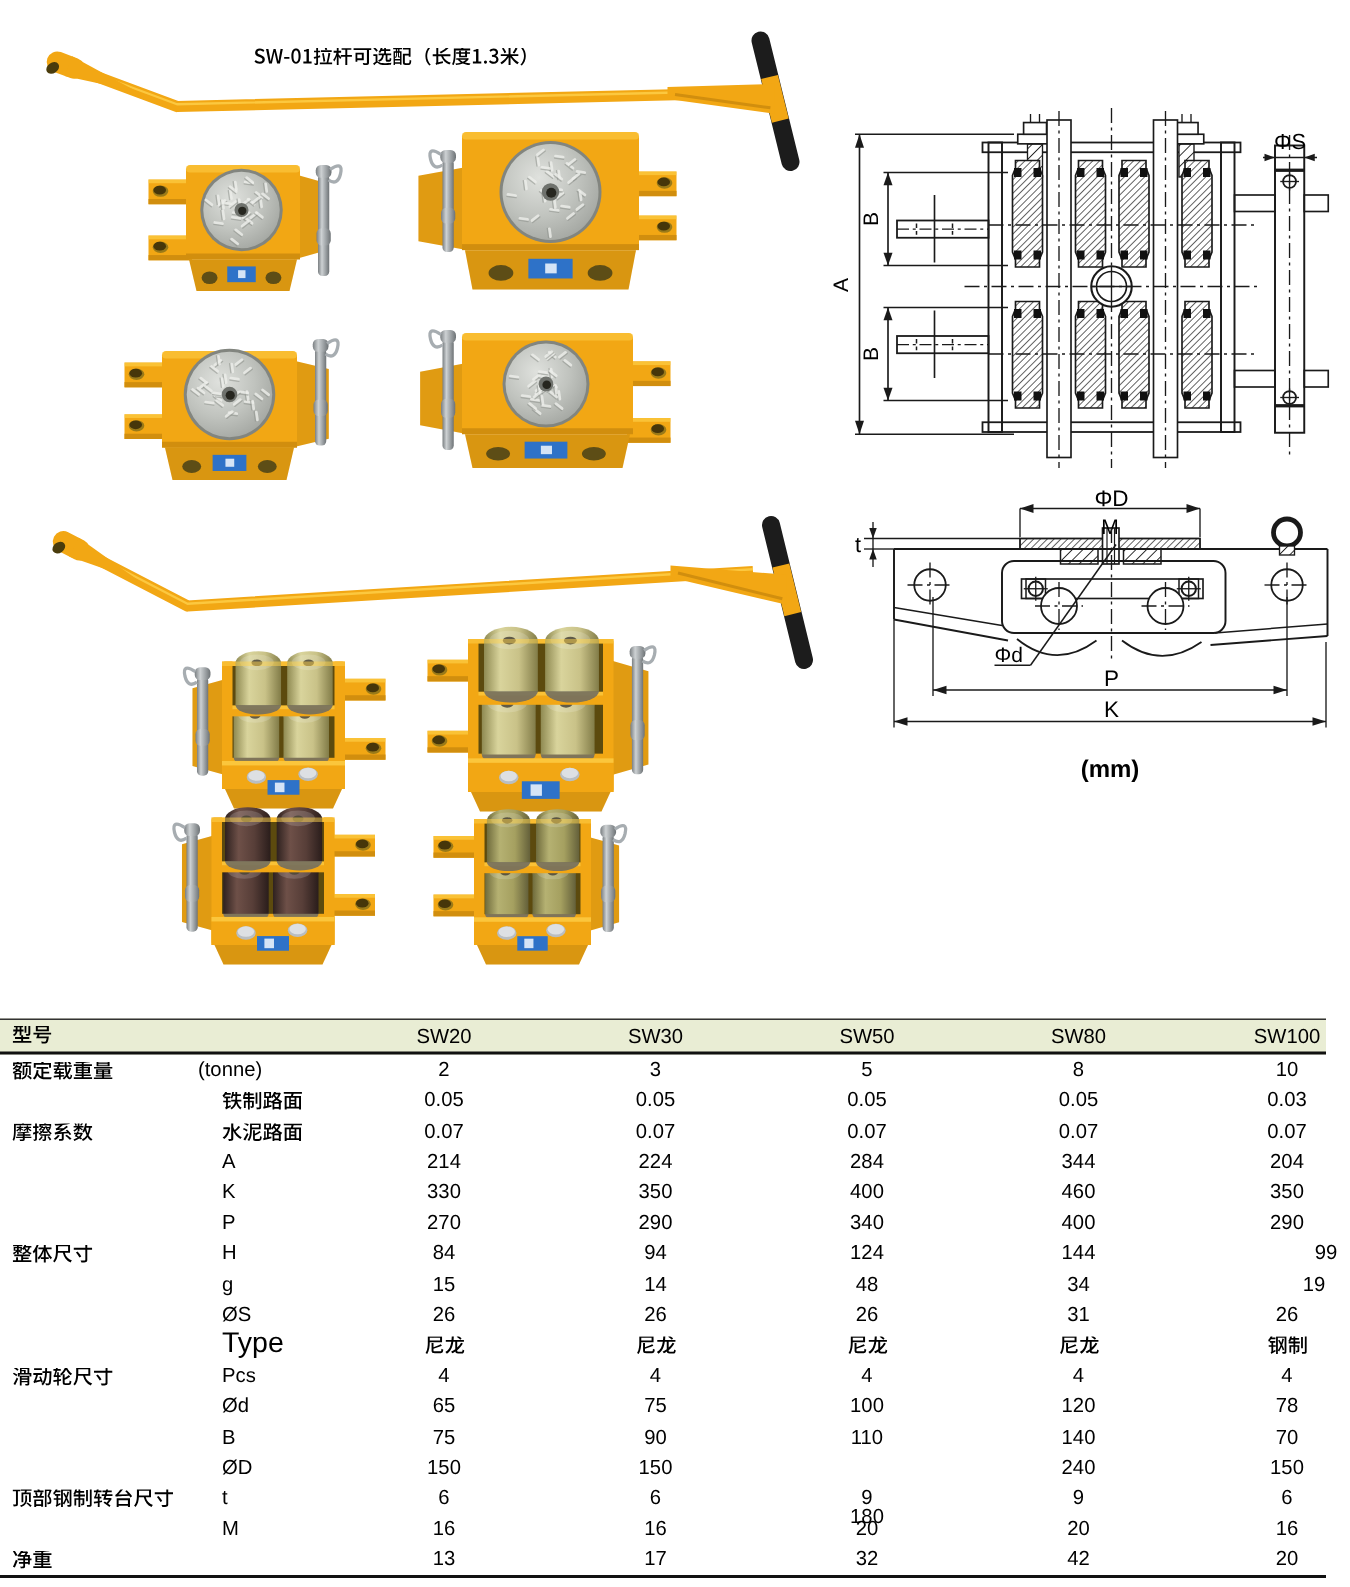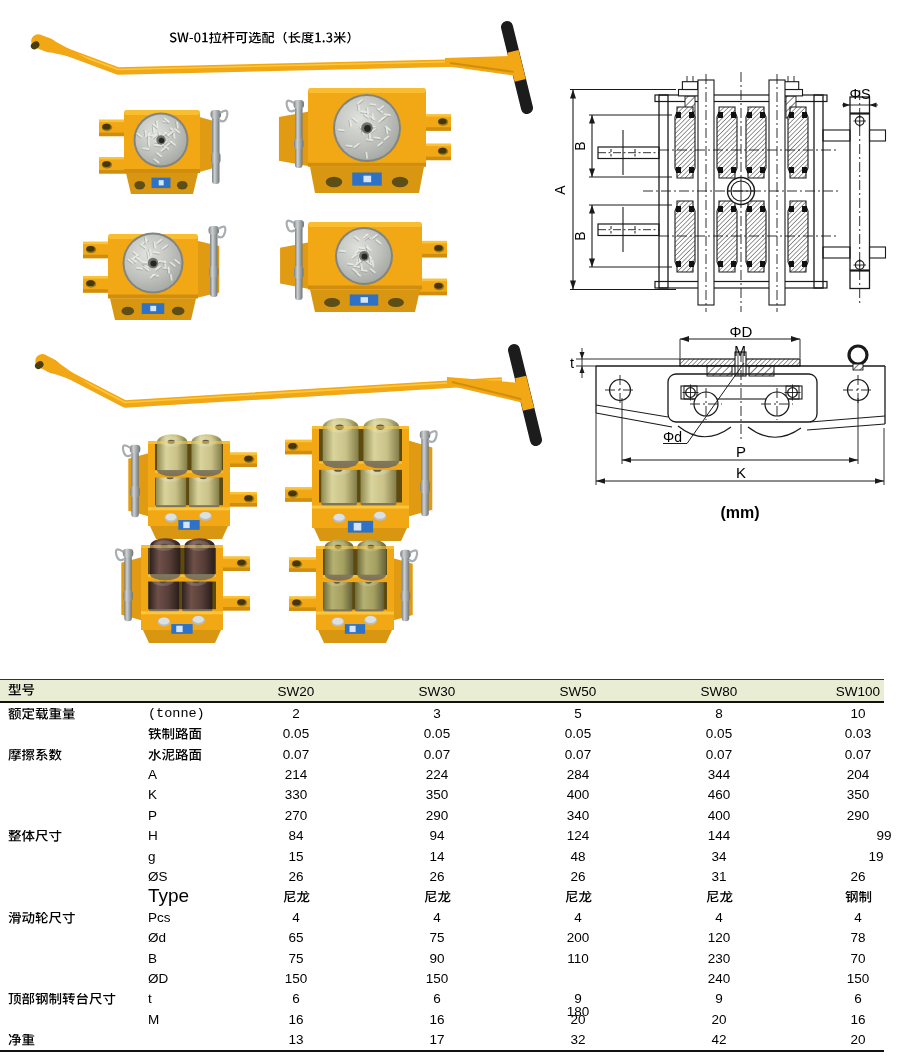--- a/index.html
+++ b/index.html
@@ -832,21 +832,21 @@
 <div class="num" style="left:296px;top:690.75px;transform:translate(-50%,-50%)">SW20</div>
 <div class="num" style="left:437px;top:690.75px;transform:translate(-50%,-50%)">SW30</div>
 <div class="num" style="left:578px;top:690.75px;transform:translate(-50%,-50%)">SW50</div>
 <div class="num" style="left:719px;top:690.75px;transform:translate(-50%,-50%)">SW80</div>
 <div class="num" style="left:858px;top:690.75px;transform:translate(-50%,-50%)">SW100</div>
 <div class="abs" style="left:8px;top:707.7058823529412px">
     <svg width="67.5" height="14.2" viewBox="0 0 67.5 14.2" style="display:block">
       <path d="M9.3 4C9.2 8 9.1 9.8 6.1 10.8C6.3 11 6.6 11.4 6.8 11.7C10 10.6 10.3 8.4 10.4 4ZM10 9.5C10.8 10.2 11.9 11.1 12.5 11.6L13.2 10.7C12.6 10.2 11.5 9.3 10.7 8.7ZM7.1 2.3V8.7H8.2V3.3H11.4V8.7H12.5V2.3H10C10.1 1.9 10.3 1.5 10.5 1H12.9V-0.1H7V1H9.3C9.2 1.5 9 1.9 8.9 2.3ZM2.8 -0.6C2.9 -0.3 3.1 0.1 3.2 0.4H0.7V2.6H1.8V1.5H5.6V2.6H6.7V0.4H4.6C4.4 0.1 4.2 -0.4 4 -0.8ZM1.9 5 2.8 5.5C2.1 6 1.3 6.3 0.5 6.6C0.6 6.8 0.9 7.4 0.9 7.7L1.6 7.5V11.6H2.8V11.2H4.8V11.5H6V7.4H1.7C2.5 7.1 3.3 6.6 3.9 6.1C4.8 6.6 5.5 7 6 7.4L6.9 6.5C6.4 6.2 5.6 5.8 4.8 5.3C5.5 4.7 6 4 6.4 3.1L5.7 2.7L5.5 2.7H3.5C3.6 2.5 3.8 2.3 3.9 2L2.8 1.8C2.3 2.7 1.6 3.7 0.4 4.4C0.6 4.6 1 5 1.1 5.2C1.8 4.8 2.4 4.2 2.8 3.7H4.8C4.5 4.1 4.2 4.5 3.8 4.8L2.7 4.3ZM2.8 10.2V8.4H4.8V10.2Z M16.4 5.4C16.1 7.8 15.4 9.7 13.9 10.8C14.2 11 14.8 11.5 15 11.7C15.8 11 16.4 10 16.9 8.8C18.1 11 20.1 11.5 22.8 11.5H26C26.1 11.1 26.3 10.5 26.5 10.2C25.7 10.2 23.4 10.2 22.8 10.2C22.2 10.2 21.5 10.2 20.9 10.1V7.7H24.8V6.5H20.9V4.5H24.1V3.3H16.4V4.5H19.6V9.7C18.6 9.3 17.9 8.5 17.4 7.3C17.5 6.7 17.6 6.1 17.7 5.5ZM19.1 -0.6C19.3 -0.2 19.5 0.2 19.7 0.6H14.5V3.8H15.8V1.8H24.7V3.8H26V0.6H21.2C21 0.1 20.7 -0.5 20.4 -1Z M36.9 -0.1C37.5 0.5 38.2 1.3 38.5 1.8L39.5 1.1C39.2 0.6 38.5 -0.1 37.9 -0.6ZM27.8 9.2 27.9 10.3 31.3 10V11.6H32.5V9.9L34.8 9.7V8.6L32.5 8.8V7.8H34.6V6.7H32.5V5.7H31.3V6.7H29.7C30 6.3 30.3 5.8 30.5 5.4H34.8V4.4H31.1C31.2 4.1 31.3 3.7 31.5 3.4L30.4 3.1H35.2C35.4 5.3 35.6 7.2 36 8.6C35.4 9.5 34.6 10.3 33.8 10.8C34.1 11.1 34.5 11.4 34.7 11.7C35.3 11.2 35.9 10.6 36.5 9.9C37 10.9 37.6 11.5 38.4 11.5C39.5 11.5 39.9 10.9 40.1 8.9C39.7 8.8 39.3 8.5 39.1 8.2C39 9.7 38.9 10.3 38.6 10.3C38.1 10.3 37.7 9.7 37.3 8.7C38.2 7.4 38.9 5.8 39.4 4.1L38.2 3.8C37.9 5 37.5 6.1 36.9 7.1C36.7 6 36.5 4.7 36.5 3.1H39.9V2.1H36.4C36.4 1.2 36.4 0.2 36.4 -0.9H35.1C35.1 0.2 35.1 1.2 35.2 2.1H32V1.1H34.3V0.1H32V-0.9H30.8V0.1H28.4V1.1H30.8V2.1H27.7V3.1H30.2C30.1 3.6 29.9 4 29.7 4.4H27.9V5.4H29.3C29.1 5.8 28.9 6 28.8 6.2C28.6 6.5 28.4 6.8 28.1 6.8C28.3 7.1 28.5 7.7 28.5 8C28.7 7.9 29.1 7.8 29.6 7.8H31.3V8.9Z M42.6 3.2V7.5H46.5V8.3H42.2V9.3H46.5V10.2H41.2V11.3H53.4V10.2H47.8V9.3H52.5V8.3H47.8V7.5H52V3.2H47.8V2.6H53.3V1.5H47.8V0.6C49.4 0.5 50.8 0.4 52 0.2L51.4 -0.8C49.2 -0.4 45.4 -0.2 42.3 -0.1C42.4 0.1 42.5 0.6 42.5 0.9C43.8 0.9 45.2 0.8 46.5 0.7V1.5H41.2V2.6H46.5V3.2ZM43.8 5.8H46.5V6.6H43.8ZM47.8 5.8H50.7V6.6H47.8ZM43.8 4.1H46.5V5H43.8ZM47.8 4.1H50.7V5H47.8Z M57.6 1.5H63.8V2.2H57.6ZM57.6 0.3H63.8V0.9H57.6ZM56.4 -0.4V2.9H65.1V-0.4ZM54.7 3.4V4.3H66.9V3.4ZM57.3 6.9H60.1V7.5H57.3ZM61.4 6.9H64.2V7.5H61.4ZM57.3 5.6H60.1V6.2H57.3ZM61.4 5.6H64.2V6.2H61.4ZM54.6 10.4V11.3H66.9V10.4H61.4V9.7H65.8V8.9H61.4V8.2H65.5V4.8H56.1V8.2H60.1V8.9H55.8V9.7H60.1V10.4Z" fill="#000"></path>
     </svg>
   </div>
-<div class="abs" style="left:148px;top:712.7058823529412px;transform:translateY(-50%);font-size:13.5px;font-family:Liberation Mono, monospace;">(tonne)</div>
+<div class="abs" style="left:132px;top:712.7058823529412px;transform:translateY(-50%);font-size:13.5px;">(tonne)</div>
 <div class="num" style="left:296px;top:712.7058823529412px">2</div>
 <div class="num" style="left:437px;top:712.7058823529412px">3</div>
 <div class="num" style="left:578px;top:712.7058823529412px">5</div>
 <div class="num" style="left:719px;top:712.7058823529412px">8</div>
 <div class="num" style="left:858px;top:712.7058823529412px">10</div>
 <div class="abs" style="left:148px;top:728.1176470588235px">
     <svg width="54.0" height="14.2" viewBox="0 0 54.0 14.2" style="display:block">
       <path d="M2.4 -0.8C2 0.4 1.2 1.6 0.3 2.3C0.6 2.6 0.9 3.3 1 3.6C1.5 3.1 2 2.5 2.4 1.8H5.8V0.6H3.1C3.3 0.2 3.4 -0.1 3.6 -0.5ZM0.8 5.8V6.9H2.7V9.4C2.7 10 2.3 10.4 2 10.5C2.3 10.8 2.6 11.3 2.6 11.7C2.9 11.4 3.3 11.2 5.9 9.8C5.8 9.5 5.7 9 5.6 8.7L3.9 9.6V6.9H5.8V5.8H3.9V4.2H5.5V3H1.5V4.2H2.7V5.8ZM8.9 -0.8V1.5H7.7C7.8 1 7.9 0.4 8 -0.1L6.8 -0.3C6.6 1.3 6.3 2.9 5.7 3.9C6 4 6.5 4.3 6.7 4.5C7 4 7.2 3.4 7.4 2.7H8.9V3.4C8.9 3.9 8.9 4.5 8.8 5.1H6.1V6.3H8.6C8.3 7.9 7.5 9.5 5.5 10.7C5.8 10.9 6.3 11.4 6.4 11.6C8.1 10.5 9 9.2 9.5 7.7C10.1 9.5 11 10.8 12.2 11.6C12.4 11.3 12.8 10.8 13.1 10.5C11.7 9.8 10.7 8.2 10.2 6.3H12.9V5.1H10C10.1 4.5 10.1 3.9 10.1 3.4V2.7H12.6V1.5H10.1V-0.8Z M22.4 0.3V7.9H23.6V0.3ZM24.9 -0.7V10C24.9 10.3 24.8 10.3 24.6 10.3C24.3 10.3 23.6 10.3 22.8 10.3C23 10.7 23.2 11.3 23.2 11.6C24.3 11.6 25 11.6 25.5 11.4C25.9 11.2 26.1 10.8 26.1 10V-0.7ZM15.3 -0.6C15 0.7 14.5 2.1 13.9 3C14.2 3.1 14.7 3.3 15 3.4H14.1V4.6H17.3V5.8H14.6V10.6H15.8V6.9H17.3V11.7H18.5V6.9H20V9.4C20 9.5 20 9.5 19.9 9.5C19.7 9.5 19.3 9.5 18.8 9.5C19 9.8 19.2 10.3 19.2 10.6C19.9 10.6 20.4 10.6 20.8 10.4C21.1 10.2 21.2 9.9 21.2 9.4V5.8H18.5V4.6H21.6V3.4H18.5V2.2H21.1V1H18.5V-0.8H17.3V1H16.1C16.2 0.6 16.3 0.1 16.4 -0.3ZM17.3 3.4H15.1C15.3 3.1 15.5 2.6 15.7 2.2H17.3Z M29.3 0.8H31.5V2.9H29.3ZM27.4 9.8 27.7 11.1C29.1 10.7 31.1 10.2 33 9.8L32.9 8.6L31.2 9V6.9H32.8C32.9 7.1 33.1 7.3 33.1 7.4L33.7 7.2V11.6H34.9V11.2H37.9V11.6H39.2V7.2L39.4 7.3C39.6 6.9 40 6.4 40.2 6.2C39.1 5.8 38.1 5.1 37.2 4.4C38.1 3.4 38.8 2.2 39.2 0.8L38.4 0.4L38.2 0.5H35.8C36 0.1 36.1 -0.2 36.2 -0.6L35 -0.9C34.5 0.7 33.7 2.2 32.7 3.2V-0.3H28.1V4H30V9.3L29.1 9.5V5.1H28.1V9.7ZM34.9 10V7.8H37.9V10ZM37.6 1.6C37.3 2.3 36.9 2.9 36.4 3.6C35.9 3 35.5 2.4 35.2 1.8L35.3 1.6ZM34.5 6.7C35.2 6.3 35.9 5.8 36.4 5.3C37 5.8 37.6 6.3 38.3 6.7ZM35.6 4.4C34.8 5.2 33.8 5.9 32.8 6.3V5.8H31.2V4H32.7V3.3C32.9 3.6 33.3 3.9 33.5 4.1C33.9 3.7 34.2 3.3 34.6 2.8C34.9 3.3 35.2 3.9 35.6 4.4Z M45.9 6.1H48.4V7.4H45.9ZM45.9 5.1V3.9H48.4V5.1ZM45.9 8.5H48.4V9.8H45.9ZM41.2 -0V1.2H46.3C46.3 1.7 46.1 2.2 46 2.7H41.8V11.7H43.1V11H51.4V11.7H52.7V2.7H47.3L47.8 1.2H53.3V-0ZM43.1 9.8V3.9H44.8V9.8ZM51.4 9.8H49.6V3.9H51.4Z" fill="#000"></path>
     </svg>
   </div>
@@ -944,28 +944,28 @@
   </div>
 <div class="abs" style="left:148px;top:916.8235294117646px;transform:translateY(-50%);font-size:13.5px;">Pcs</div>
 <div class="num" style="left:296px;top:916.8235294117646px">4</div>
 <div class="num" style="left:437px;top:916.8235294117646px">4</div>
 <div class="num" style="left:578px;top:916.8235294117646px">4</div>
 <div class="num" style="left:719px;top:916.8235294117646px">4</div>
 <div class="num" style="left:858px;top:916.8235294117646px">4</div>
 <div class="abs" style="left:148px;top:937.2352941176471px;transform:translateY(-50%);font-size:13.5px;">Ød</div>
 <div class="num" style="left:296px;top:937.2352941176471px">65</div>
 <div class="num" style="left:437px;top:937.2352941176471px">75</div>
-<div class="num" style="left:578px;top:937.2352941176471px">200</div>
+<div class="num" style="left:578px;top:937.2352941176471px">100</div>
 <div class="num" style="left:719px;top:937.2352941176471px">120</div>
 <div class="num" style="left:858px;top:937.2352941176471px">78</div>
 <div class="abs" style="left:148px;top:957.6470588235294px;transform:translateY(-50%);font-size:13.5px;">B</div>
 <div class="num" style="left:296px;top:957.6470588235294px">75</div>
 <div class="num" style="left:437px;top:957.6470588235294px">90</div>
 <div class="num" style="left:578px;top:957.6470588235294px">110</div>
-<div class="num" style="left:719px;top:957.6470588235294px">230</div>
+<div class="num" style="left:719px;top:957.6470588235294px">140</div>
 <div class="num" style="left:858px;top:957.6470588235294px">70</div>
 <div class="abs" style="left:148px;top:978.0588235294117px;transform:translateY(-50%);font-size:13.5px;">ØD</div>
 <div class="num" style="left:296px;top:978.0588235294117px">150</div>
 <div class="num" style="left:437px;top:978.0588235294117px">150</div>
 <div class="num" style="left:578px;top:1011px">180</div>
 <div class="num" style="left:719px;top:978.0588235294117px">240</div>
 <div class="num" style="left:858px;top:978.0588235294117px">150</div>
 <div class="abs" style="left:8px;top:993.4705882352941px">
     <svg width="108.0" height="14.2" viewBox="0 0 108.0 14.2" style="display:block">
       <path d="M8.8 4V6.6C8.8 7.9 8.6 9.6 5.3 10.7C5.5 10.9 5.9 11.4 6 11.7C9.4 10.4 10 8.3 10 6.6V4ZM9.5 9.4C10.5 10.1 11.7 11.1 12.2 11.7L13.1 10.7C12.5 10.1 11.3 9.2 10.3 8.6ZM6.3 2V8.5H7.5V3.2H11.3V8.4H12.5V2H9.5L9.9 0.8H13V-0.3H5.8V0.8H8.6C8.5 1.2 8.4 1.6 8.3 2ZM0.5 0V1.2H2.6V9.7C2.6 9.9 2.6 10 2.3 10C2.1 10 1.4 10 0.6 10C0.8 10.3 1 10.9 1.1 11.3C2.1 11.3 2.8 11.2 3.3 11C3.7 10.8 3.9 10.4 3.9 9.7V1.2H5.5V0Z M21.9 -0.2V11.6H23V1H24.9C24.5 2 24 3.4 23.6 4.5C24.7 5.7 25 6.7 25 7.5C25.1 7.9 25 8.3 24.7 8.5C24.6 8.5 24.4 8.6 24.2 8.6C23.9 8.6 23.6 8.6 23.3 8.6C23.5 8.9 23.6 9.4 23.6 9.8C24 9.8 24.4 9.8 24.7 9.7C25 9.7 25.3 9.6 25.6 9.5C26 9.1 26.2 8.5 26.2 7.6C26.2 6.7 26 5.6 24.8 4.4C25.4 3.1 26 1.6 26.4 0.3L25.5 -0.2L25.4 -0.2ZM16.7 -0.6C16.9 -0.2 17.1 0.3 17.2 0.7H14.5V1.8H19.1C18.9 2.6 18.6 3.6 18.2 4.3H16.3L17.2 4.1C17.1 3.4 16.8 2.6 16.4 1.9L15.3 2.1C15.6 2.8 15.9 3.7 16.1 4.3H14.1V5.5H21.2V4.3H19.5C19.8 3.7 20.1 2.8 20.4 2.1L19.2 1.8H21V0.7H18.5C18.4 0.2 18.1 -0.4 17.9 -0.9ZM14.8 6.6V11.6H16.1V11H19.4V11.5H20.7V6.6ZM16.1 9.9V7.7H19.4V9.9Z M29.3 -0.8C28.9 0.4 28.2 1.6 27.4 2.3C27.6 2.6 27.9 3.3 28 3.6C28.5 3.1 28.9 2.5 29.3 1.8H32.3V0.6H30C30.1 0.2 30.3 -0.1 30.4 -0.5ZM29.5 11.6C29.8 11.4 30.2 11.2 32.4 10C32.3 9.7 32.3 9.2 32.2 8.9L30.8 9.6V6.9H32.5V5.8H30.8V4.2H32.2V3H28.6V4.2H29.6V5.8H27.8V6.9H29.6V9.6C29.6 10.2 29.3 10.4 29 10.5C29.2 10.8 29.5 11.3 29.5 11.6ZM36.9 1.4C36.7 2.4 36.5 3.3 36.2 4.3C35.8 3.5 35.3 2.8 34.9 2.1L34.1 2.6C34.6 3.5 35.2 4.6 35.7 5.6C35.2 7 34.6 8.2 33.9 9.2V0.9H38.4V10.1C38.4 10.3 38.4 10.4 38.2 10.4C38 10.4 37.4 10.4 36.7 10.4C36.9 10.7 37.1 11.2 37.1 11.5C38.1 11.5 38.7 11.5 39.1 11.3C39.5 11.1 39.6 10.7 39.6 10.1V-0.2H32.7V11.6H33.9V9.4C34.2 9.6 34.6 9.8 34.8 10C35.3 9.1 35.8 8.1 36.3 6.9C36.7 7.8 37 8.6 37.2 9.3L38.2 8.7C37.9 7.9 37.4 6.7 36.8 5.6C37.3 4.3 37.7 3 38 1.6Z M49.4 0.3V7.9H50.6V0.3ZM51.9 -0.7V10C51.9 10.3 51.8 10.3 51.6 10.3C51.3 10.3 50.6 10.3 49.8 10.3C50 10.7 50.2 11.3 50.2 11.6C51.3 11.6 52 11.6 52.5 11.4C52.9 11.2 53.1 10.8 53.1 10V-0.7ZM42.3 -0.6C42 0.7 41.5 2.1 40.9 3C41.2 3.1 41.7 3.3 42 3.4H41.1V4.6H44.3V5.8H41.6V10.6H42.8V6.9H44.3V11.7H45.5V6.9H47V9.4C47 9.5 47 9.5 46.9 9.5C46.7 9.5 46.3 9.5 45.8 9.5C46 9.8 46.2 10.3 46.2 10.6C46.9 10.6 47.4 10.6 47.8 10.4C48.1 10.2 48.2 9.9 48.2 9.4V5.8H45.5V4.6H48.6V3.4H45.5V2.2H48.1V1H45.5V-0.8H44.3V1H43.1C43.2 0.6 43.3 0.1 43.4 -0.3ZM44.3 3.4H42.1C42.3 3.1 42.5 2.6 42.7 2.2H44.3Z M55 6.2C55.2 6.1 55.6 6 56.1 6H57.2V7.8L54.5 8.2L54.7 9.4L57.2 9V11.6H58.4V8.7L60.1 8.4L60 7.3L58.4 7.6V6H59.6V4.8H58.4V2.8H57.2V4.8H56.1C56.5 3.9 56.9 2.9 57.2 1.8H59.7V0.6H57.6C57.7 0.2 57.8 -0.2 57.9 -0.6L56.6 -0.9C56.6 -0.4 56.5 0.1 56.3 0.6H54.6V1.8H56.1C55.8 2.9 55.5 3.7 55.4 4C55.1 4.6 54.9 5 54.7 5.1C54.8 5.4 55 5.9 55 6.2ZM59.8 3.2V4.4H61.6C61.3 5.3 61 6.2 60.8 6.9H64.6C64.1 7.5 63.6 8.2 63.1 8.8C62.7 8.5 62.2 8.3 61.8 8L61 8.8C62.4 9.7 64.1 10.9 64.9 11.7L65.7 10.7C65.3 10.3 64.8 9.9 64.1 9.5C65 8.3 65.9 7.1 66.6 6.1L65.7 5.6L65.5 5.7H62.5L62.9 4.4H67V3.2H63.2L63.6 1.8H66.5V0.6H63.9L64.2 -0.7L63 -0.9L62.6 0.6H60.3V1.8H62.3L61.9 3.2Z M69.8 5.8V11.7H71.1V10.9H77.3V11.6H78.7V5.8ZM71.1 9.7V7.1H77.3V9.7ZM69.2 4.8C69.8 4.6 70.7 4.6 78.2 4.2C78.5 4.6 78.8 5 79 5.3L80.1 4.5C79.4 3.4 77.8 1.7 76.5 0.5L75.5 1.2C76.1 1.8 76.7 2.4 77.3 3.1L71 3.3C72.1 2.3 73.2 0.9 74.2 -0.4L72.9 -1C71.9 0.7 70.4 2.3 69.9 2.8C69.5 3.2 69.1 3.5 68.8 3.6C68.9 3.9 69.2 4.5 69.2 4.8Z M83.3 -0.3V3.6C83.3 5.8 83.2 8.8 81.4 10.8C81.7 11 82.2 11.4 82.4 11.7C84 10 84.5 7.4 84.6 5.2H87.9C88.7 8.4 90.3 10.6 93.1 11.6C93.3 11.2 93.7 10.7 94 10.4C91.4 9.6 89.9 7.7 89.2 5.2H92.7V-0.3ZM84.7 0.9H91.4V4H84.7V3.6Z M96.6 5C97.6 6.1 98.6 7.5 99 8.4L100.2 7.7C99.7 6.7 98.7 5.4 97.7 4.4ZM102.9 -0.9V1.9H95.2V3.2H102.9V9.9C102.9 10.2 102.7 10.3 102.4 10.3C102 10.3 100.9 10.3 99.7 10.3C99.9 10.7 100.2 11.3 100.3 11.7C101.7 11.7 102.8 11.7 103.4 11.4C104 11.2 104.2 10.8 104.2 9.9V3.2H107.4V1.9H104.2V-0.9Z" fill="#000"></path>

